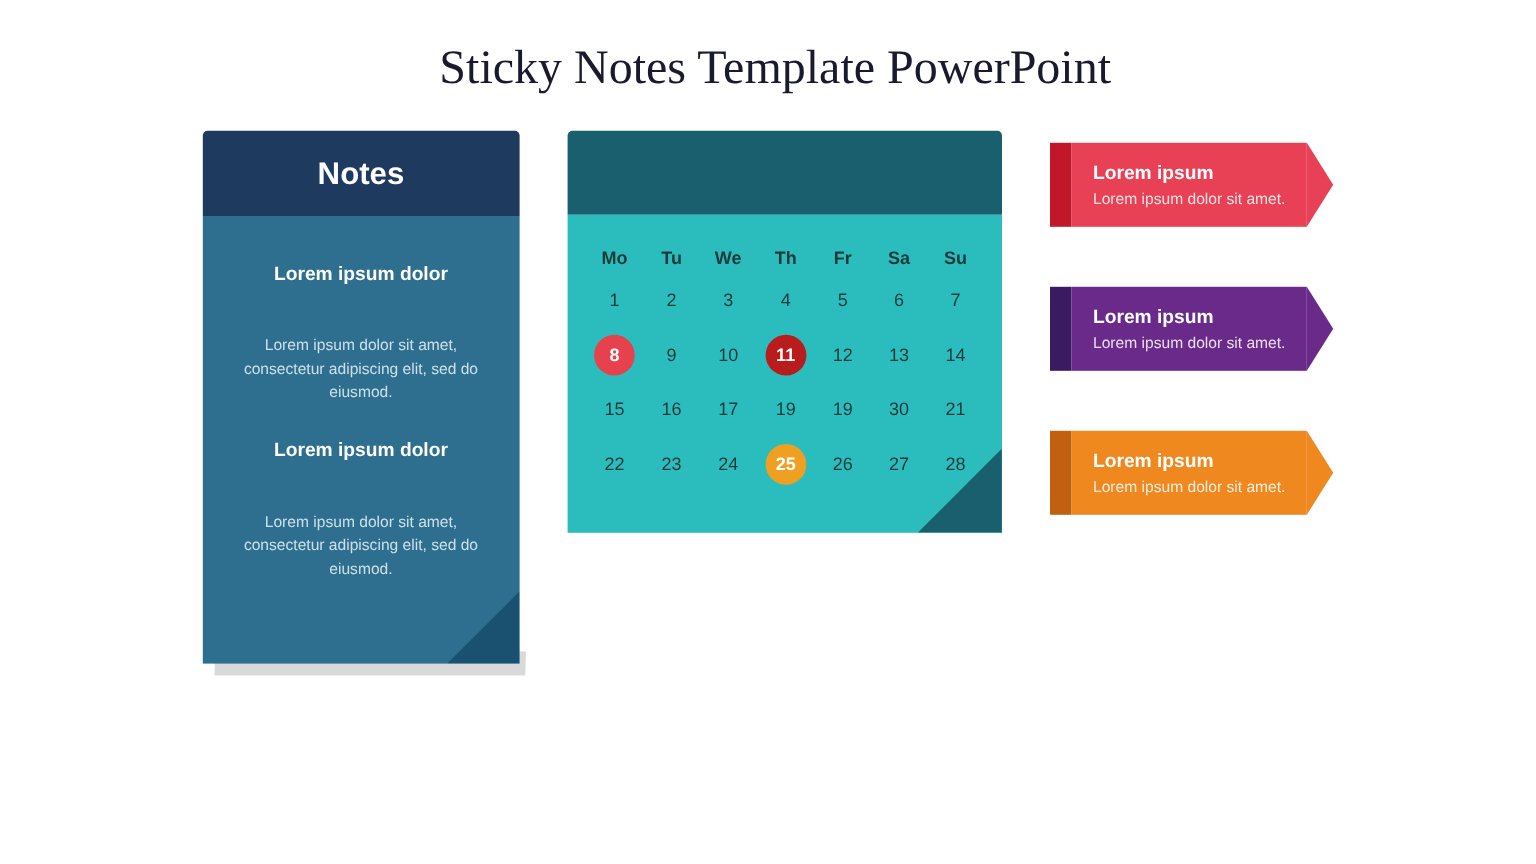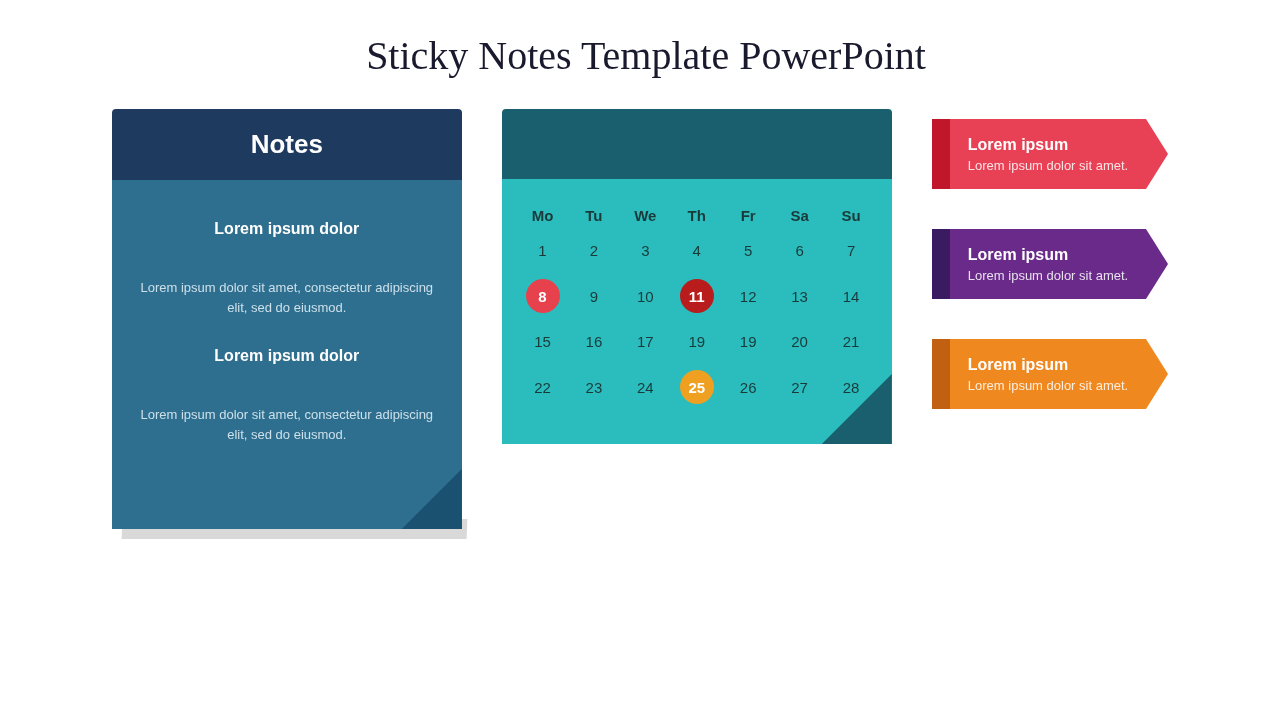--- a/index.html
+++ b/index.html
@@ -22,21 +22,21 @@
       display: flex;
       flex-direction: row;
       align-items: flex-start;
       justify-content: center;
       gap: 40px;
       padding: 0 40px;
     }
 
     
     .notes-card {
-      width: 350px;
+      width: 264px;
       min-height: 420px;
       position: relative;
       display: flex;
       flex-direction: column;
     }
     .notes-header {
       background: #1e3a5f;
       padding: 20px 0;
       text-align: center;
       border-radius: 4px 4px 0 0;
@@ -88,21 +88,21 @@
       left: 10px;
       right: -5px;
       height: 20px;
       background: rgba(0,0,0,0.15);
       transform: skewX(-2deg);
       z-index: 1;
     }
 
     
     .calendar-card {
-      width: 390px;
+      width: 362px;
       min-height: 420px;
       position: relative;
     }
     .calendar-header {
       background: #1a5f6e;
       height: 70px;
       border-radius: 4px 4px 0 0;
     }
     .calendar-body {
       background: #2bbdbd;
@@ -149,21 +149,21 @@
       width: 70px;
       height: 70px;
       background: #1a5f6e;
       clip-path: polygon(100% 0, 100% 100%, 0 100%);
     }
 
     
     .tags-panel {
       display: flex;
       flex-direction: column;
-      gap: 40px;
+      gap: 50px;
       padding-top: 10px;
     }
     .tag-item {
       display: flex;
       align-items: stretch;
       position: relative;
       height: 70px;
     }
     .tag-accent {
       width: 18px;
@@ -266,21 +266,21 @@
               <td>12</td>
               <td>13</td>
               <td>14</td>
             </tr>
             <tr>
               <td>15</td>
               <td>16</td>
               <td>17</td>
               <td>19</td>
               <td>19</td>
-              <td>20</td>
+              <td>30</td>
               <td>21</td>
             </tr>
             <tr>
               <td>22</td>
               <td>23</td>
               <td>24</td>
               <td><span class="day-circle day-orange">25</span></td>
               <td>26</td>
               <td>27</td>
               <td>28</td>

